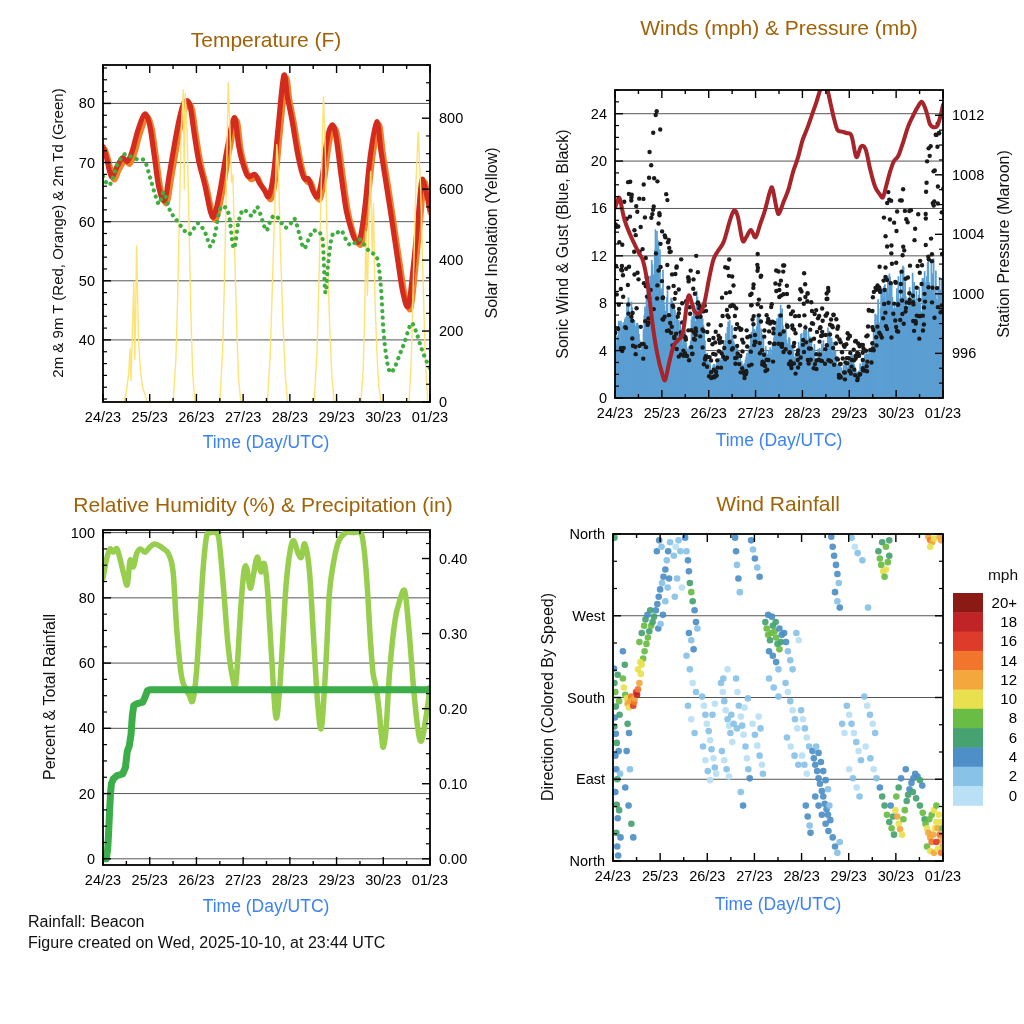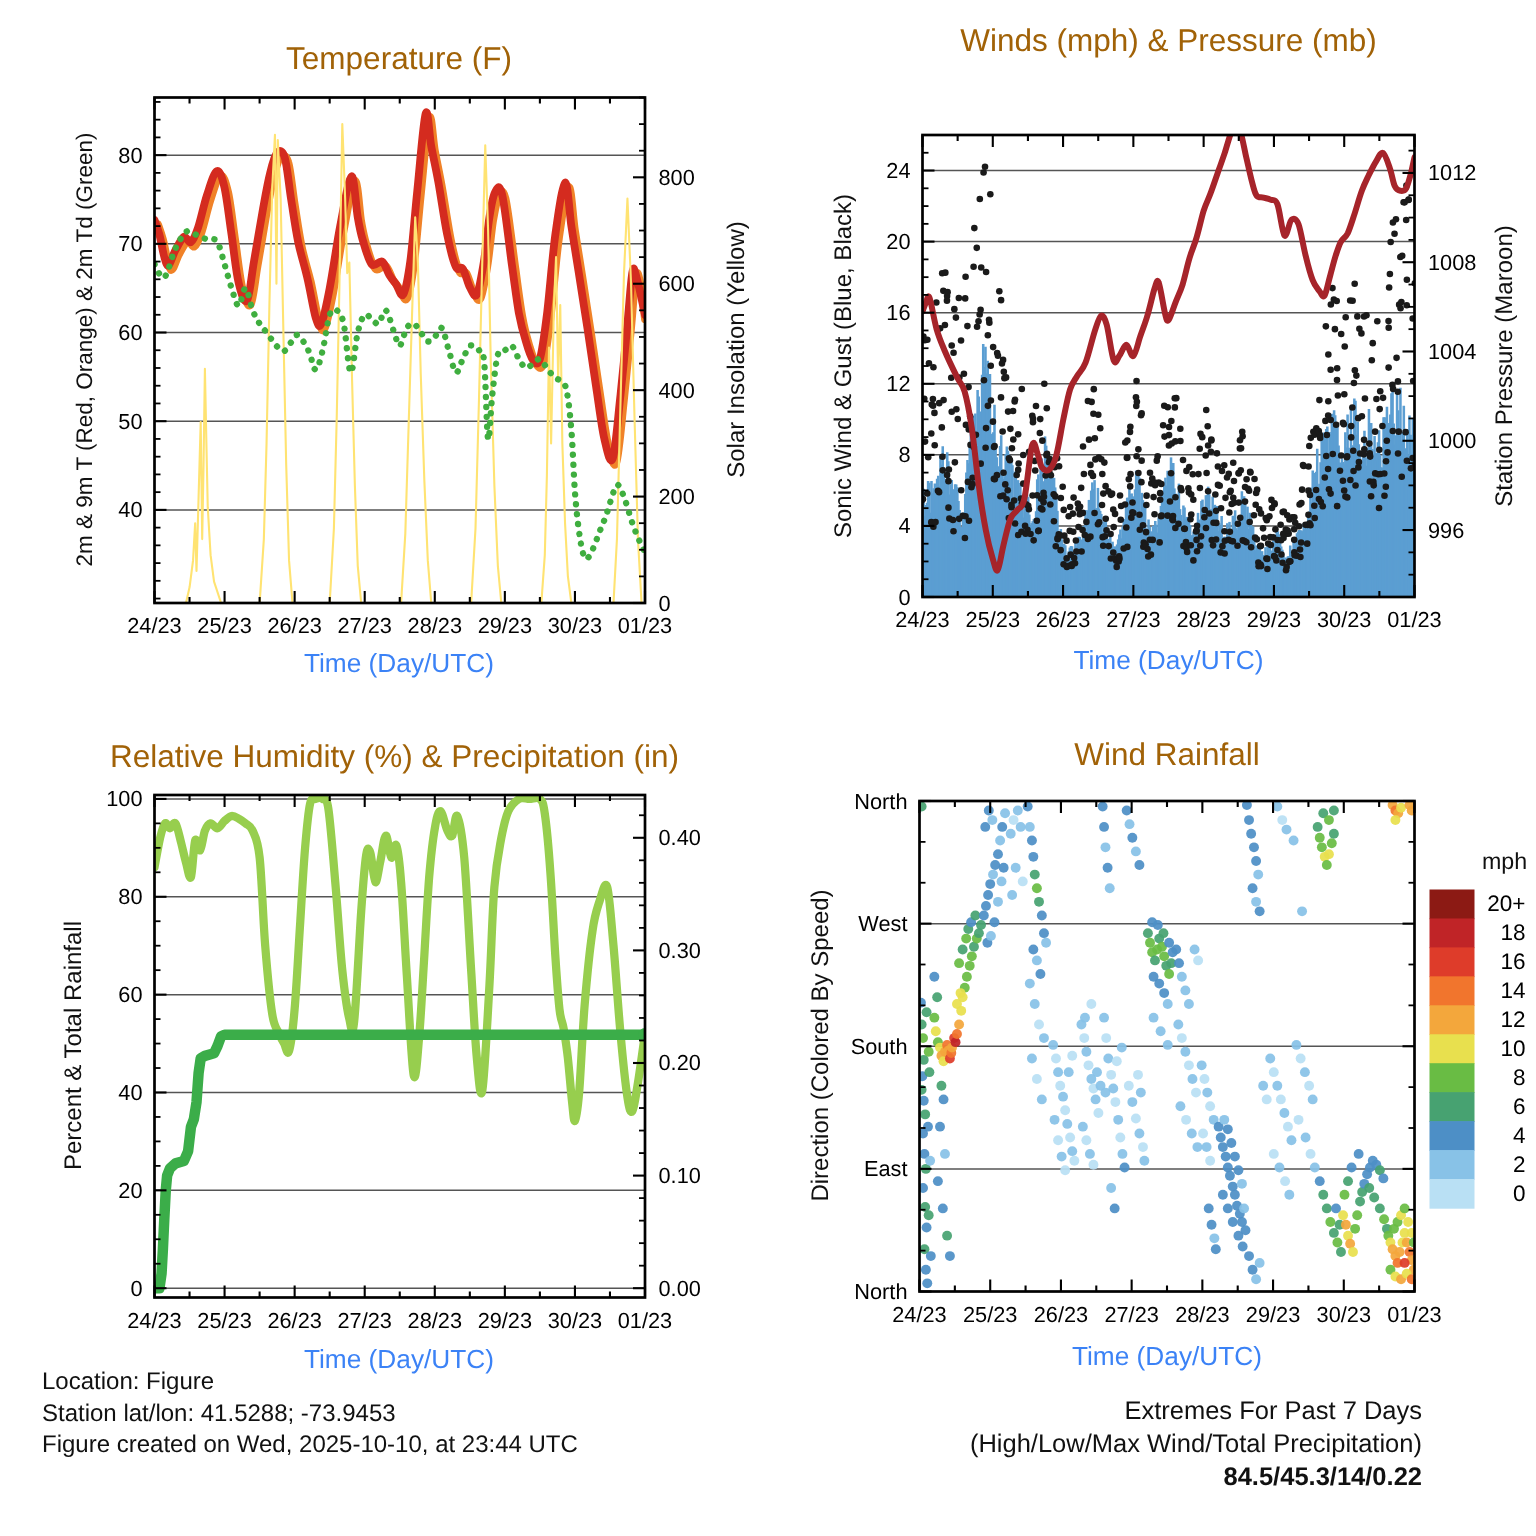--- a/index.html
+++ b/index.html
@@ -1975,22 +1975,16 @@
   <div class="vlab" style="left:548px;top:697px;">Direction (Colored By Speed)</div>
 
   <div class="xlab" style="left:266px;top:432px;">Time (Day/UTC)</div>
   <div class="xlab" style="left:779px;top:430px;">Time (Day/UTC)</div>
   <div class="xlab" style="left:266px;top:896px;">Time (Day/UTC)</div>
   <div class="xlab" style="left:778px;top:894px;">Time (Day/UTC)</div>
 
   <div id="mph-label">mph</div>
 
   <div id="footer-left">
-    <div>Location: Figure</div>
-    <div>Station lat/lon: 41.5288; -73.9453</div>
+    <div>Rainfall: Beacon</div>
     <div>Figure created on Wed, 2025-10-10, at 23:44 UTC</div>
-  </div>
-  <div id="extremes">
-    <div>Extremes For Past 7 Days</div>
-    <div>(High/Low/Max Wind/Total Precipitation)</div>
-    <div class="vals">84.5/45.3/14/0.22</div>
   </div>
 </div>
 
 </body></html>

